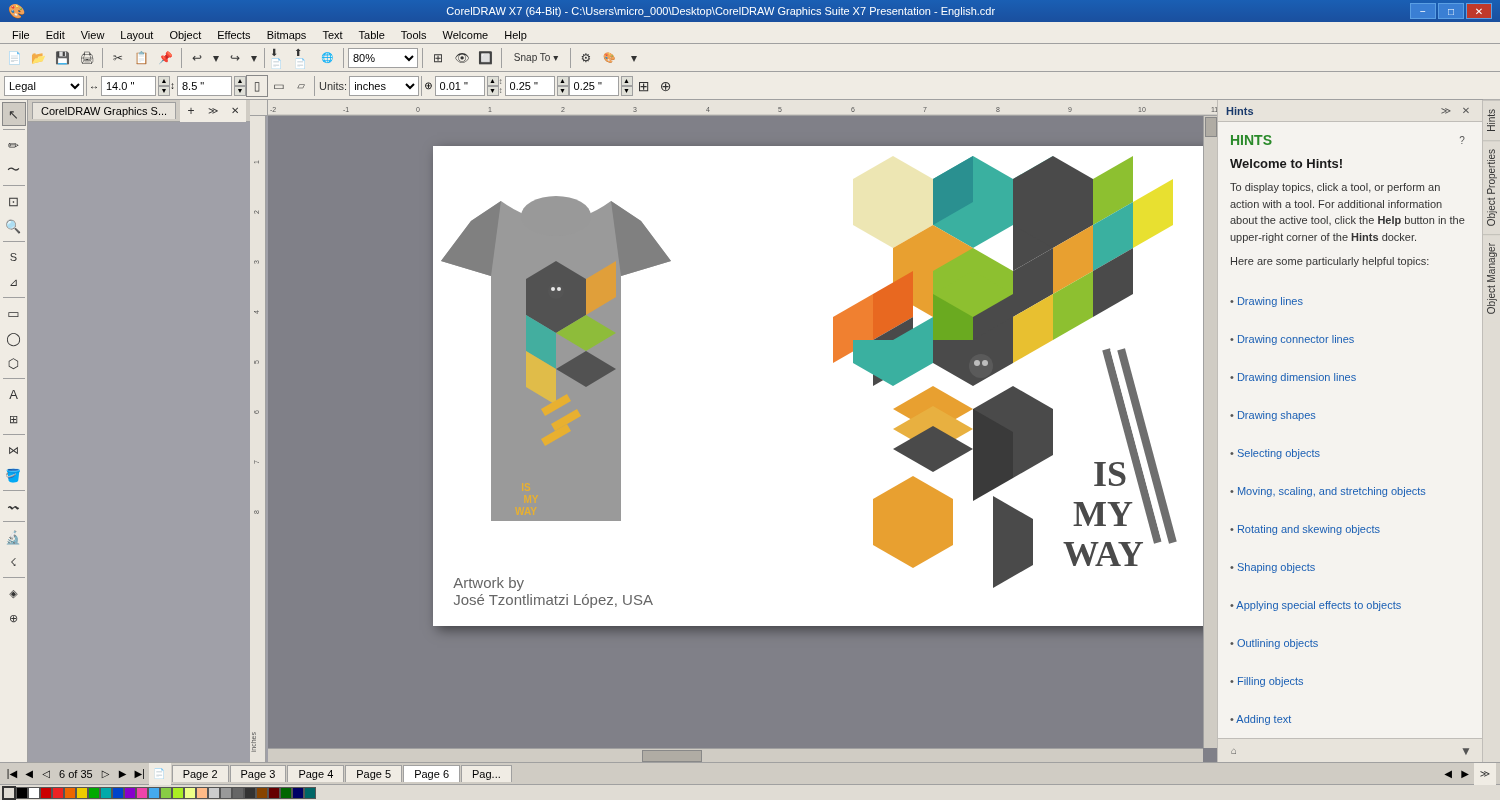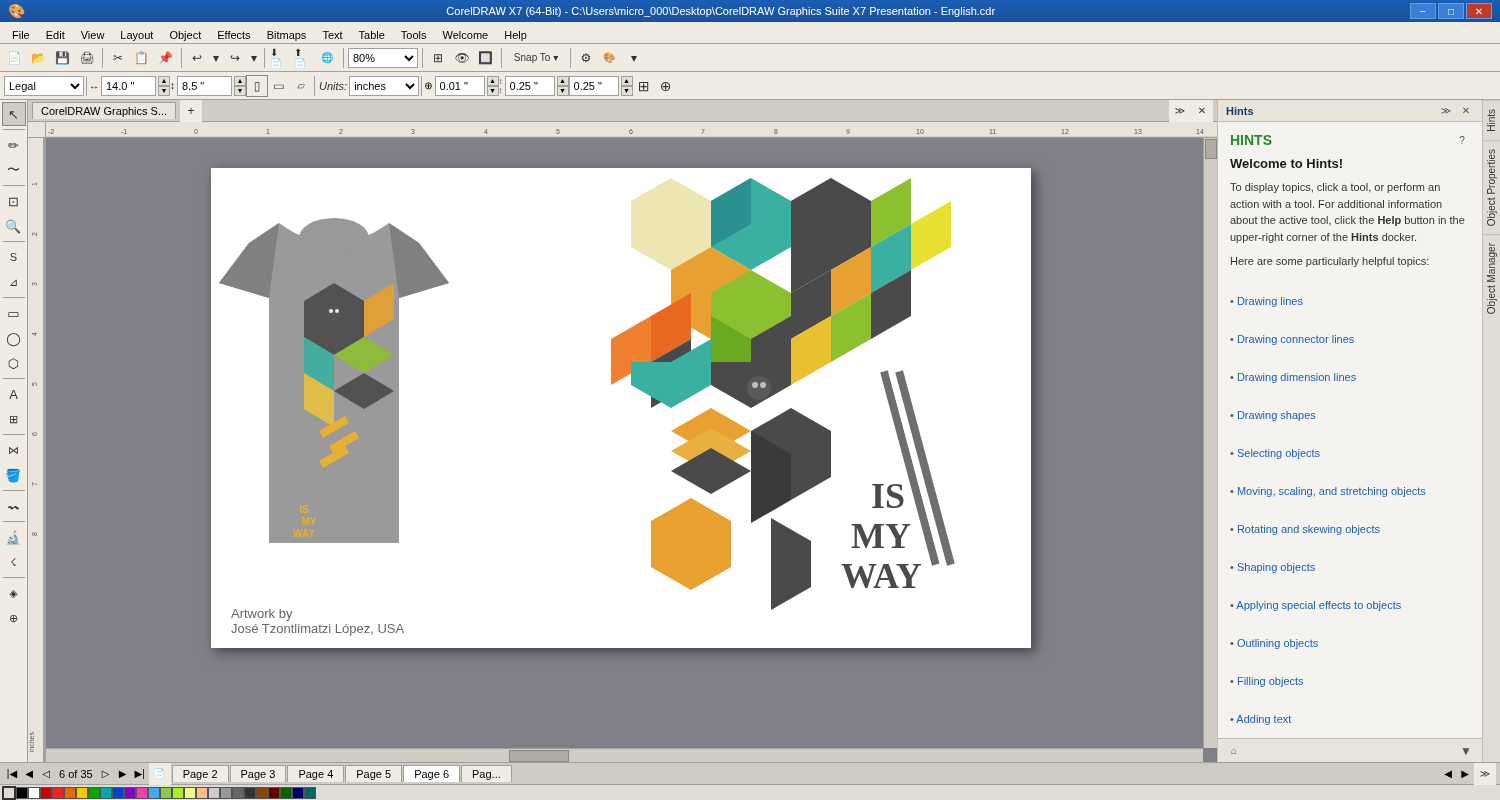--- a/index.html
+++ b/index.html
@@ -71,21 +71,21 @@
       color: #333;
     }
     .tb-sep { width: 1px; height: 20px; background: #a0a0a0; margin: 0 2px; }
     .tb-input {
       height: 20px;
       border: 1px solid #a0a0a0;
       background: white;
       padding: 0 4px;
       font-size: 11px;
     }
-    .tb-label { font-size: 11px; color: #333; padding: 0 2px; font-style: italic; }
+    .tb-label { font-size: 11px; color: #333; padding: 0 2px; }
     .tb-combo {
       height: 20px;
       border: 1px solid #a0a0a0;
       background: white;
       font-size: 11px;
     }
     .tb-spinner-btn { width: 12px; height: 10px; background: #e0e0d8; border: 1px solid #a0a0a0; font-size: 7px; line-height: 1; cursor: pointer; display: flex; align-items: center; justify-content: center; }
 
     
     #main {
@@ -115,21 +115,21 @@
     .tool-btn.active { background: #d0ccc4; border: 1px solid #888; }
     .tool-sep { width: 22px; height: 1px; background: #a0a0a0; margin: 2px 0; }
 
     
     #canvas-area {
       flex: 1;
       background: #a0a0a8;
       overflow: hidden;
       position: relative;
       display: flex;
-      flex-direction: column;
+      flex-direction: row;
     }
     #ruler-v { width: 16px; background: #e8e4dc; border-right: 1px solid #a0a0a0; position: relative; }
     #canvas-page {
       position: absolute;
       top: 30px; left: 165px;
       width: 820px; height: 480px;
       background: white;
       box-shadow: 4px 4px 12px rgba(0,0,0,0.5);
     }
 
@@ -590,21 +590,21 @@
                 <circle cx="312" cy="217" r="3" fill="white" opacity="0.6"></circle>
 
                 <g opacity="0.8">
                   <rect x="455" y="200" width="8" height="200" fill="#4a4a4a" transform="rotate(-15,459,300)"></rect>
                   <rect x="463" y="200" width="5" height="200" fill="white" transform="rotate(-15,465,300)"></rect>
                   <rect x="470" y="200" width="8" height="200" fill="#4a4a4a" transform="rotate(-15,474,300)"></rect>
                 </g>
               </svg>
             </div>
 
-            <div style="position:absolute; bottom:12px; left:20px; font-size:13px; color:#666;">
+            <div style="position:absolute; bottom:18px; left:20px; font-size:15px; color:#666;">
               <div>Artwork by</div>
               <div>José Tzontlimatzi López, USA</div>
             </div>
           </div>
 
           <div style="position:absolute; right:0; top:0; bottom:14px; width:14px; background:#d0ccc4; border-left:1px solid #a0a0a0;">
             <div style="width:12px; height:20px; background:#b0aca4; border:1px solid #888; margin:1px;"></div>
           </div>
 
           <div style="position:absolute; bottom:0; left:0; right:14px; height:14px; background:#d0ccc4; border-top:1px solid #a0a0a0;">

